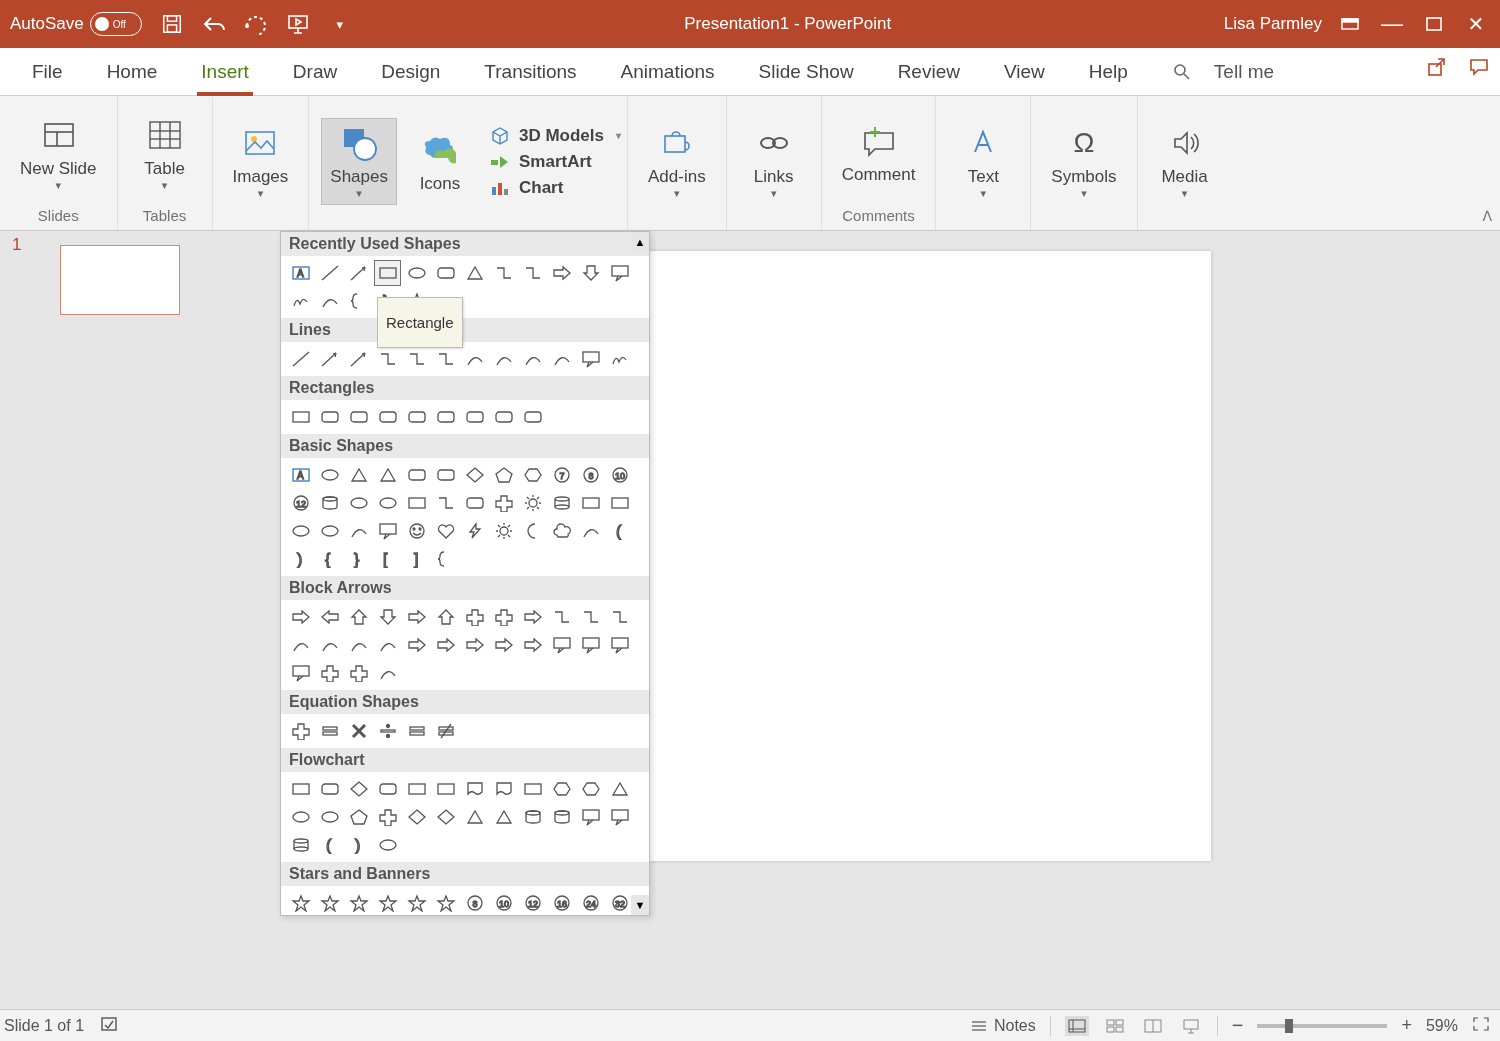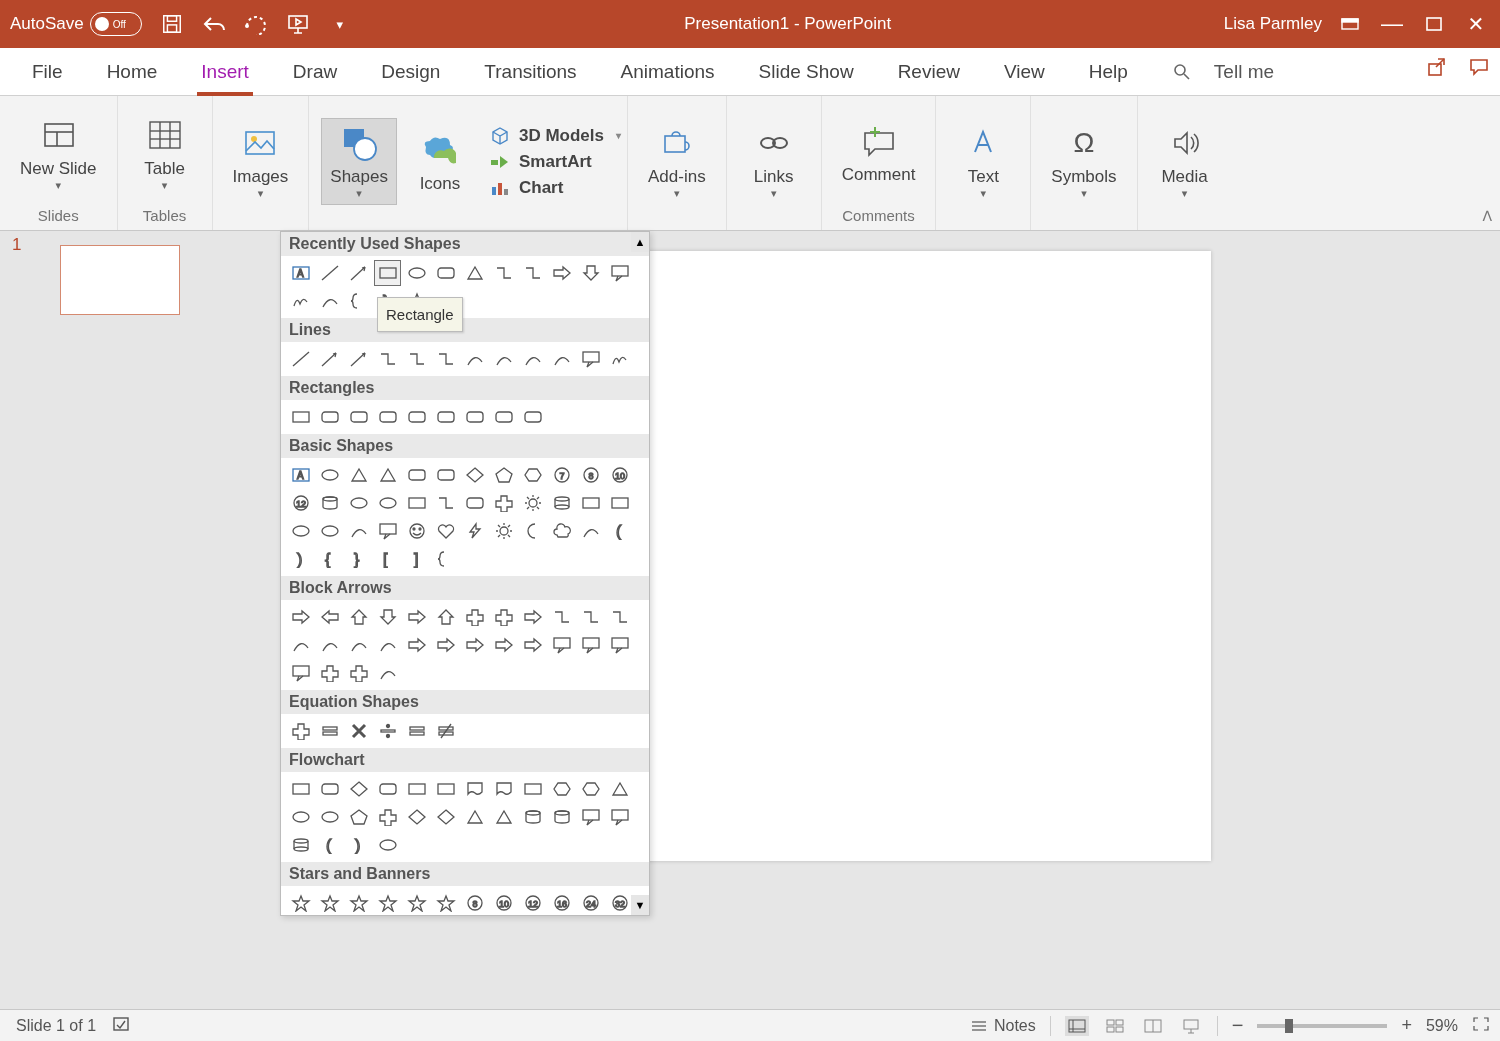--- a/index.html
+++ b/index.html
@@ -14,21 +14,21 @@
   .titlebar .toggle-knob { width: 14px; height: 14px; background: #fff; border-radius: 50%; }
   .titlebar .off { font-size: 10px; }
   .titlebar .ic { width: 24px; height: 24px; display:flex; align-items:center; justify-content:center; }
   .titlebar .center { flex: 1; text-align: center; }
   .titlebar .right { display:flex; align-items:center; gap:14px; padding-right:10px; }
   .titlebar .winbtn { width:28px; height:28px; display:flex; align-items:center; justify-content:center; }
 
   
   .tabs-row { height: 48px; background: #fff; display:flex; align-items:flex-end; padding: 0 10px; border-bottom: 1px solid #d0d0d0; position:relative; }
   .tabs-row .tab { padding: 10px 22px 12px 22px; font-size: 19px; color: #444; cursor:pointer; }
-  .tabs-row .tab.active { color:#a21caf; font-weight:400; position:relative; }
+  .tabs-row .tab.active { color:#4d7c0f; font-weight:400; position:relative; }
   .tabs-row .tab.active::after { content:""; position:absolute; left:18px; right:18px; bottom:-1px; height:4px; background:#b7472a; }
   .tabs-row .tellme { display:flex; align-items:center; gap:22px; color:#555; }
   .tabs-row .right-icons { position:absolute; right:10px; top:8px; display:flex; gap:20px; }
 
   
   .ribbon { height: 135px; background:#f3f3f3; display:flex; border-bottom:1px solid #c8c8c8; position:relative; }
   .group { display:flex; flex-direction:column; align-items:center; padding: 6px 12px 4px 12px; border-right:1px solid #e0e0e0; }
   .group .top { flex:1; display:flex; align-items:center; gap:8px; }
   .group .glabel { font-size:15px; color:#737373; padding:3px 0 2px 0; }
   .big-btn { display:flex; flex-direction:column; align-items:center; gap:4px; padding:4px 8px; font-size:17px; color:#444; min-width:70px; }
@@ -50,25 +50,25 @@
 
   
   .shapes-panel { position:absolute; left:280px; top:231px; width:370px; height:685px; background:#fff; border:1px solid #bcbcbc; box-shadow:2px 2px 6px rgba(0,0,0,0.15); font-size:15px; overflow:hidden; }
   .shapes-panel .scroll-up { position:absolute; right:0; top:0; width:18px; height:20px; background:#e6e6e6; display:flex; align-items:center; justify-content:center; font-size:11px; }
   .shapes-panel .scroll-down { position:absolute; right:0; bottom:0; width:18px; height:20px; background:#e6e6e6; display:flex; align-items:center; justify-content:center; font-size:11px; }
   .sp-head { background:#e9e9e9; color:#555; font-weight:600; padding:3px 8px; font-size:16px; }
   .sp-grid { display:flex; flex-wrap:wrap; padding:4px 6px; gap:2px 2px; }
   .sp-cell { width:27px; height:26px; display:flex; align-items:center; justify-content:center; color:#555; border:1px solid transparent; }
   .sp-cell.sel { border:1px solid #707070; background:#f0f0f0; }
   .sp-cell svg { width:20px; height:18px; }
-  .tooltip { position:absolute; left:377px; top:297px; background:#f5f5e8; border:1px solid #bbb; padding:8px 8px; font-size:15px; color:#333; z-index:50; box-shadow:1px 1px 2px rgba(0,0,0,0.15); }
+  .tooltip { position:absolute; left:377px; top:297px; background:#f5f5e8; border:1px solid #bbb; padding:16px 8px; font-size:15px; color:#333; z-index:50; box-shadow:1px 1px 2px rgba(0,0,0,0.15); }
 
   
   .statusbar { height:32px; background:#f3f3f3; border-top:1px solid #c8c8c8; display:flex; align-items:center; font-size:16px; color:#555; }
-  .statusbar .left { padding-left:16px; display:flex; align-items:center; gap:16px; }
+  .statusbar .left { padding-left:4px; display:flex; align-items:center; gap:16px; }
   .statusbar .flex { flex:1; }
   .statusbar .right { display:flex; align-items:center; gap:14px; padding-right:10px; }
   .statusbar .sep { width:1px; height:20px; background:#ccc; }
   .zoom-slider { width:130px; height:4px; background:#bbb; position:relative; }
   .zoom-slider .knob { position:absolute; left:28px; top:-5px; width:8px; height:14px; background:#666; }
   .viewbtn { width:24px; height:20px; display:flex; align-items:center; justify-content:center; }
 </style>
 </head>
 <body>
 

